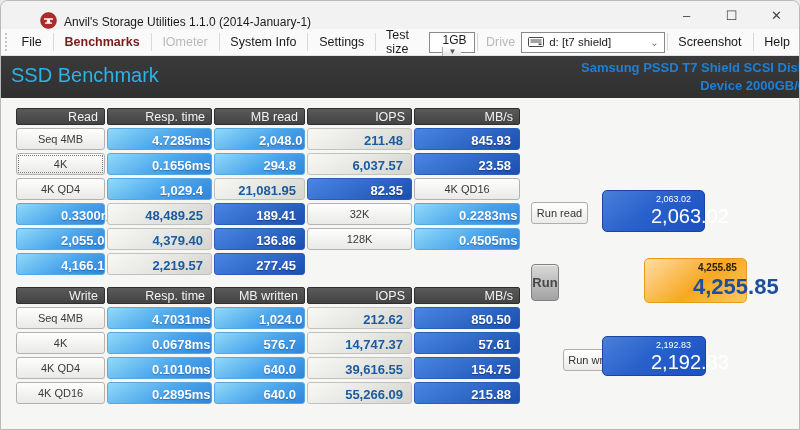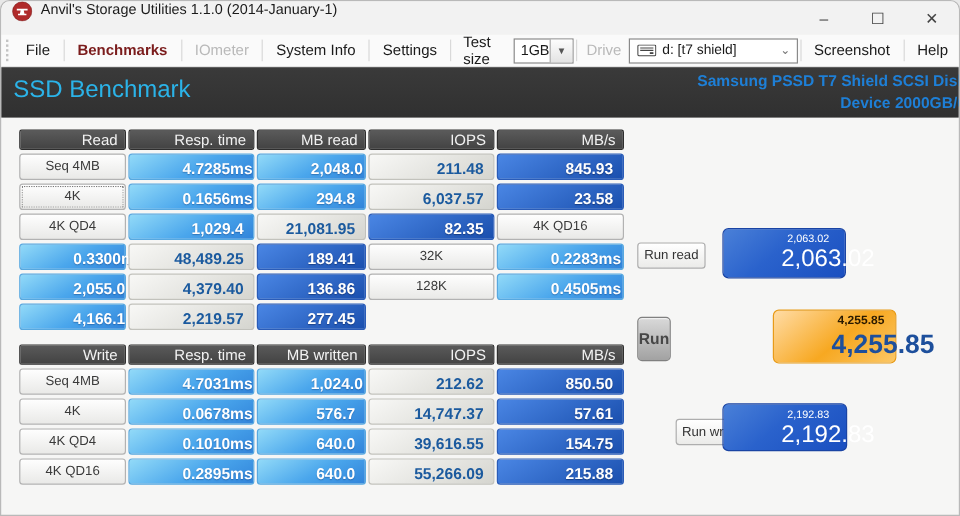--- a/index.html
+++ b/index.html
@@ -1,36 +1,36 @@
 <!DOCTYPE html>
 <html><head>
 <meta charset="utf-8">
 <style>
   * { margin:0; padding:0; box-sizing:border-box; }
   html,body { width:800px; height:430px; font-family:"Liberation Sans", sans-serif; background:#e8e8e8; }
   .window { position:relative; width:800px; height:430px; background:#f6f6f5; border-radius:8px 8px 0 0; overflow:hidden; border:1px solid #b9b9b9; }
 
   
-  .titlebar { position:absolute; top:0; left:0; right:0; height:28px; background:#f2f2f2; display:flex; align-items:flex-start; }
+  .titlebar { position:absolute; top:0; left:0; right:0; height:28px; background:#f2f2f2; display:flex; align-items:flex-end;padding-left:30px; }
   .app-icon { width:17px; height:17px; margin-left:9px; flex:0 0 auto; }
   .title-text { font-size:12px; color:#1b1b1b; margin-left:7px; }
   .win-controls { position:absolute; right:0; top:0; height:28px; display:flex; }
   .win-btn { width:45px; height:28px; display:flex; align-items:center; justify-content:center; font-size:13px; color:#444; cursor:default; }
 
   
-  .menubar { position:absolute; top:28px; left:0; right:0; height:27px; background:#fafafa; border-bottom:1px solid #e2e2e2; display:flex; align-items:center; font-size:12.5px; color:#1a1a1a;justify-content:center; }
+  .menubar { position:absolute; top:28px; left:0; right:0; height:27px; background:#fafafa; border-bottom:1px solid #e2e2e2; display:flex; align-items:center; font-size:12.5px; color:#1a1a1a; }
   .gripper { width:4px; height:18px; margin:0 4px 0 4px; border-left:2px dotted #c3c3c3; }
   .menu-item { padding:0 9px; line-height:26px; white-space:nowrap; }
   .menu-item.red { color:#7b1c1c; font-weight:bold; }
   .menu-item.disabled { color:#b9b9b9; }
   .menu-sep { width:1px; height:18px; background:#d9d9d9; margin:0 2px; }
   .label-dim { color:#b9b9b9; padding:0 6px; }
   .label-norm { padding:0 4px 0 8px; }
   .combo { display:flex; align-items:center; height:21px; background:#ffffff; border:1px solid #8a8a8a; }
-  .combo-size { width:58px; }
+  .combo-size { width:58px;flex-direction:column; }
   .combo-size .val { flex:1; padding-left:5px; font-size:12px; }
   .combo-arrow-btn { width:19px; height:19px; background:linear-gradient(#fdfdfd,#e3e3e3); border-left:1px solid #aaa; display:flex; align-items:center; justify-content:center; font-size:8px; color:#555; }
   .combo-drive { width:180px; }
   .drive-ico { margin:0 5px 0 6px; flex:0 0 auto; }
   .combo-drive .val { flex:1; font-size:11.5px; }
   .combo-chevron { width:18px; text-align:center; color:#777; font-size:10px; }
 
   
   .hdr { position:absolute; top:55px; left:0; right:0; height:42px; background:linear-gradient(#3a3a3a,#303030); overflow:hidden; }
   .hdr-title { position:absolute; left:10px; top:8px; font-size:20px; color:#2bb3e8; }

